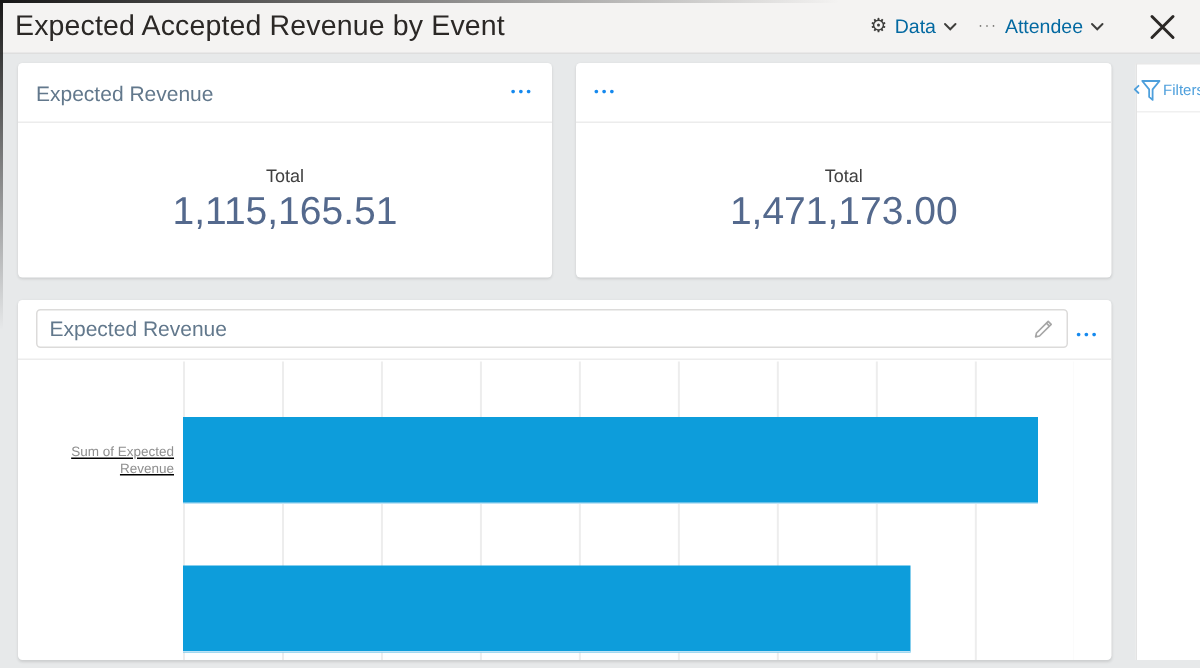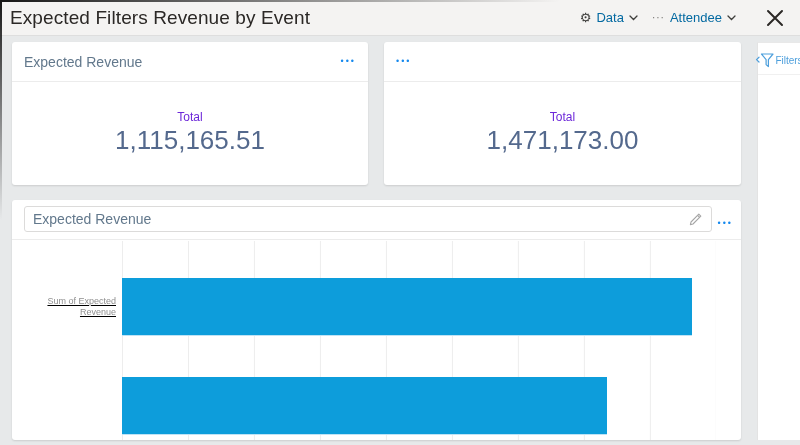--- a/index.html
+++ b/index.html
@@ -36,21 +36,21 @@
     position:absolute;background:#fff;border-radius:3px;
     box-shadow:0 1px 2px rgba(0,0,0,.12);
   }
   .kpi-1{left:12px;top:42px;width:356px;height:143px;}
   .kpi-2{left:384px;top:42px;width:357px;height:143px;}
   .kpi-head{height:40px;display:flex;align-items:center;justify-content:space-between;
     padding:0 12px;border-bottom:1px solid #ececec;}
   .widget-title{font-size:14px;color:#62788c;}
   .dots-blue{font-size:9px;color:#1589EE;letter-spacing:2px;line-height:1;cursor:pointer;padding:4px 0;}
   .kpi-body{height:102px;display:flex;flex-direction:column;align-items:center;justify-content:center;}
-  .kpi-total-label{font-size:12px;color:#6d28d9;margin-bottom:1px;}
+  .kpi-total-label{font-size:12px;color:#404040;margin-bottom:1px;}
   .kpi-value{font-size:26px;color:#54698d;font-weight:400;}
 
   
   .chart-card{left:12px;top:200px;width:729px;height:240px;overflow:hidden;}
   .chart-head{position:relative;height:40px;border-bottom:1px solid #ececec;}
   .chart-title-input{
     position:absolute;left:12px;top:6px;width:688px;height:26px;
     border:1px solid #dcdbda;border-radius:3px;background:#fff;
     font-size:14px;color:#62788c;display:flex;align-items:center;
     padding:0 30px 0 8px;cursor:text;
@@ -81,21 +81,21 @@
 
   svg{display:block;}
 </style>
 </head>
 <body>
 
 <div class="edge-top"></div>
 <div class="edge-left"></div>
 
 <header class="app-header">
-  <div class="app-title">Expected Filters Revenue by Event</div>
+  <div class="app-title">Expected Accepted Revenue by Event</div>
   <div class="header-right">
     <div class="menu-group">
       <span class="gear">⚙</span>
       <span class="menu-label">Data</span>
       <span>
         <svg width="9" height="6" viewBox="0 0 9 6">
             <path d="M1 1 L4.5 4.5 L8 1" stroke="#3e3e3c" stroke-width="1.3" fill="none" stroke-linecap="round"></path>
           </svg>
       </span>
     </div>

